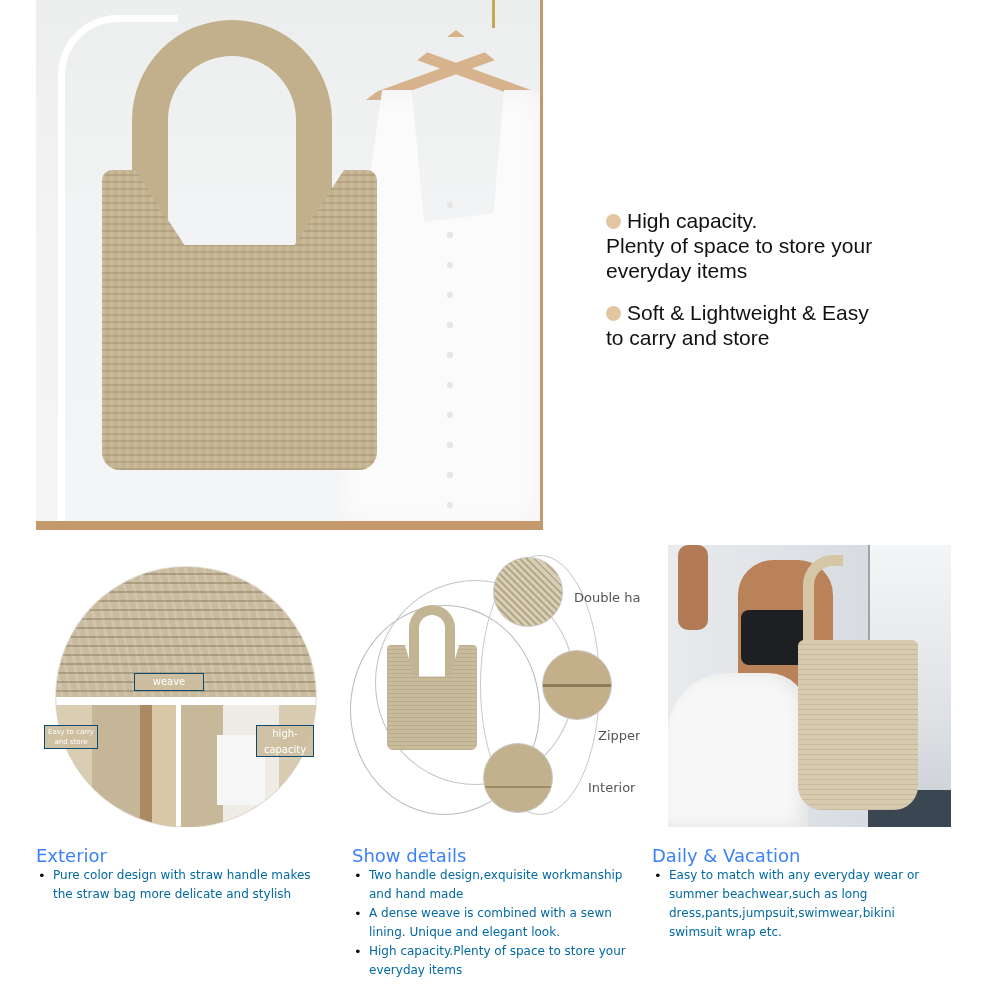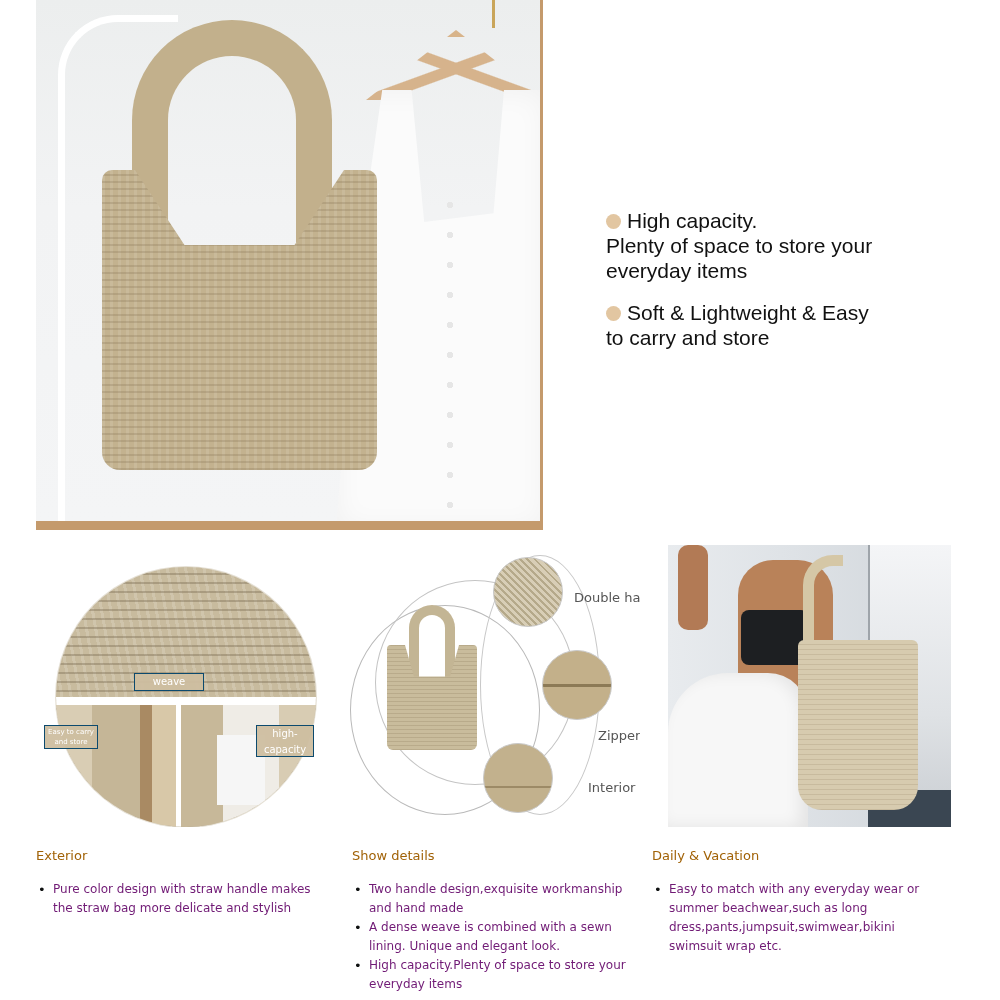--- a/index.html
+++ b/index.html
@@ -131,23 +131,23 @@
     .model-bag-body { position: absolute; left: 0; top: 85px; width: 120px; height: 170px;
       background: repeating-linear-gradient(0deg, rgba(140,120,90,0.2) 0 1px, transparent 1px 5px), #d7cbaf;
       border-radius: 6px 6px 24px 24px; }
     .step { position: absolute; left: 200px; top: 245px; width: 83px; height: 37px; background: #3a4652; }
 
     
     .desc { position: absolute; top: 846px; width: 295px; font-family: "DejaVu Sans", sans-serif; }
     .desc-1 { left: 36px; }
     .desc-2 { left: 352px; }
     .desc-3 { left: 652px; }
-    .desc-title { font-size: 13px; line-height: 20px; color: #a16207; margin-bottom: 14px; font-weight: normal; }
+    .desc-title { font-size: 18px; line-height: 20px; color: #3b82f6; margin-bottom: 0; font-weight: normal; }
     .desc-list { list-style: none; }
-    .desc-item { position: relative; padding-left: 17px; font-size: 12px; line-height: 19px; color: #701a75; }
+    .desc-item { position: relative; padding-left: 17px; font-size: 12px; line-height: 19px; color: #0369a1; }
     .desc-item::before { content: "•"; position: absolute; left: 2px; top: 0; font-size: 13px; color: #0f1111; }
   </style>
 </head>
 <body>
 
 <div class="hero" title="Woven straw tote bag hanging on white rack next to white shirt">
   <div class="rack"></div>
   <div class="hanger-hook"></div>
   <div class="hanger"></div>
   <div class="shirt"></div>

